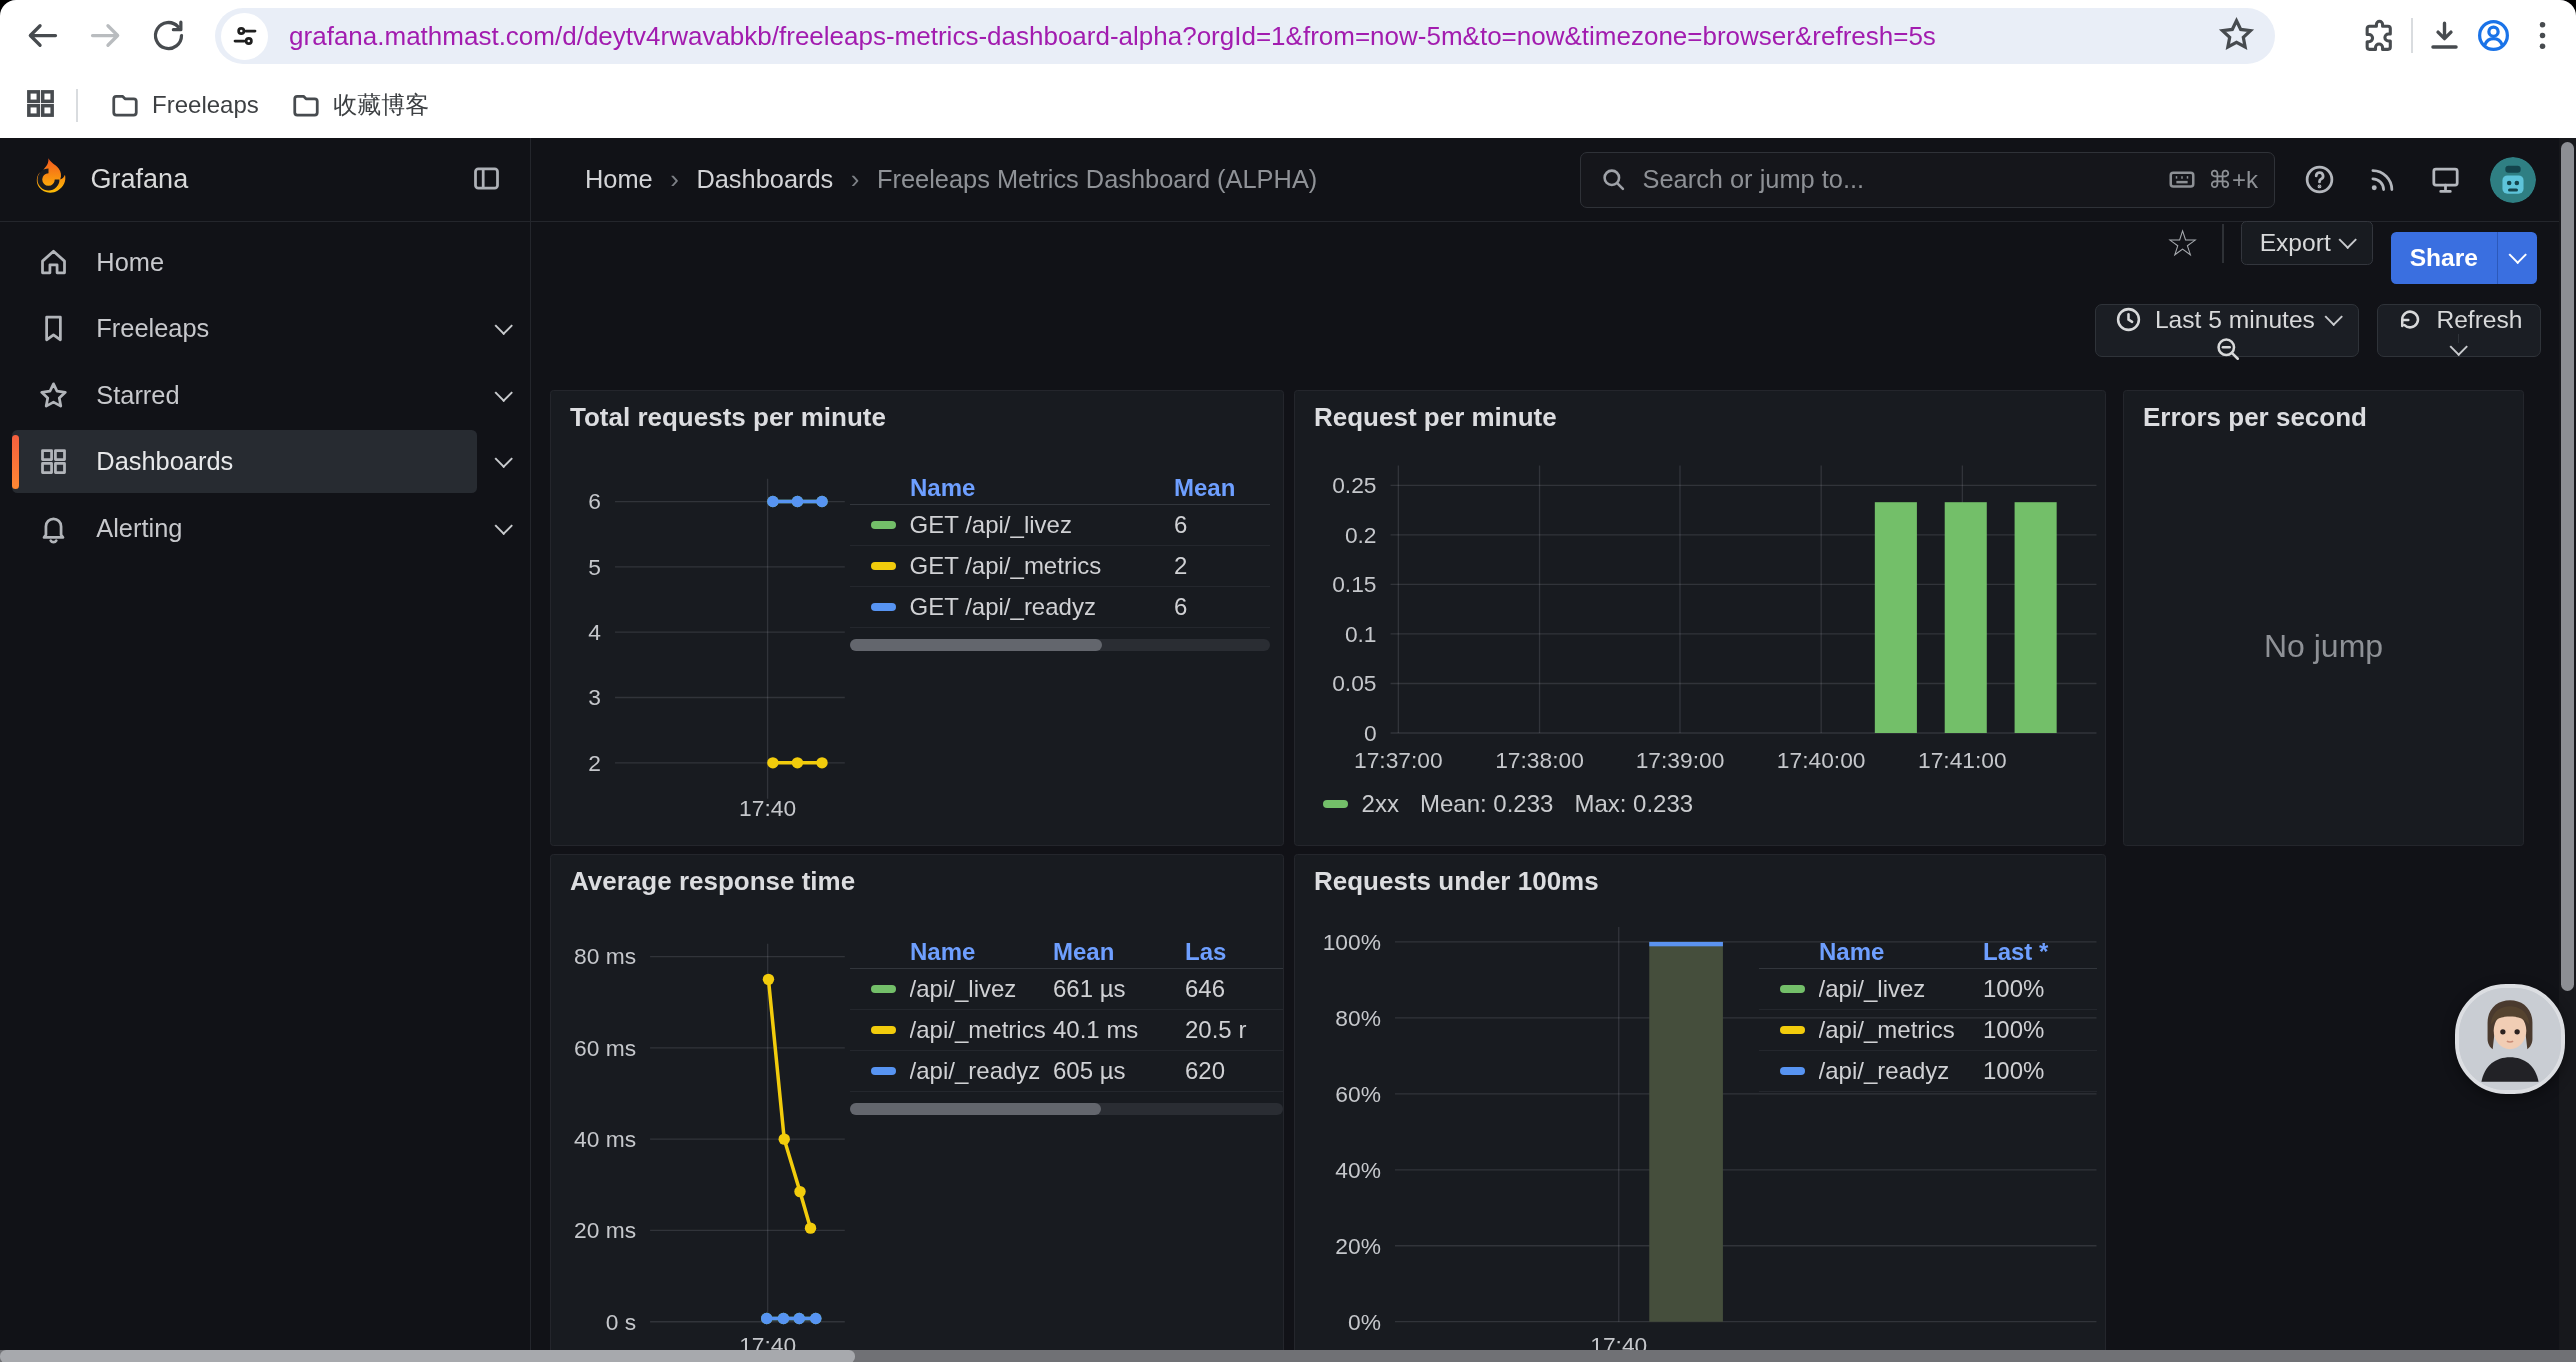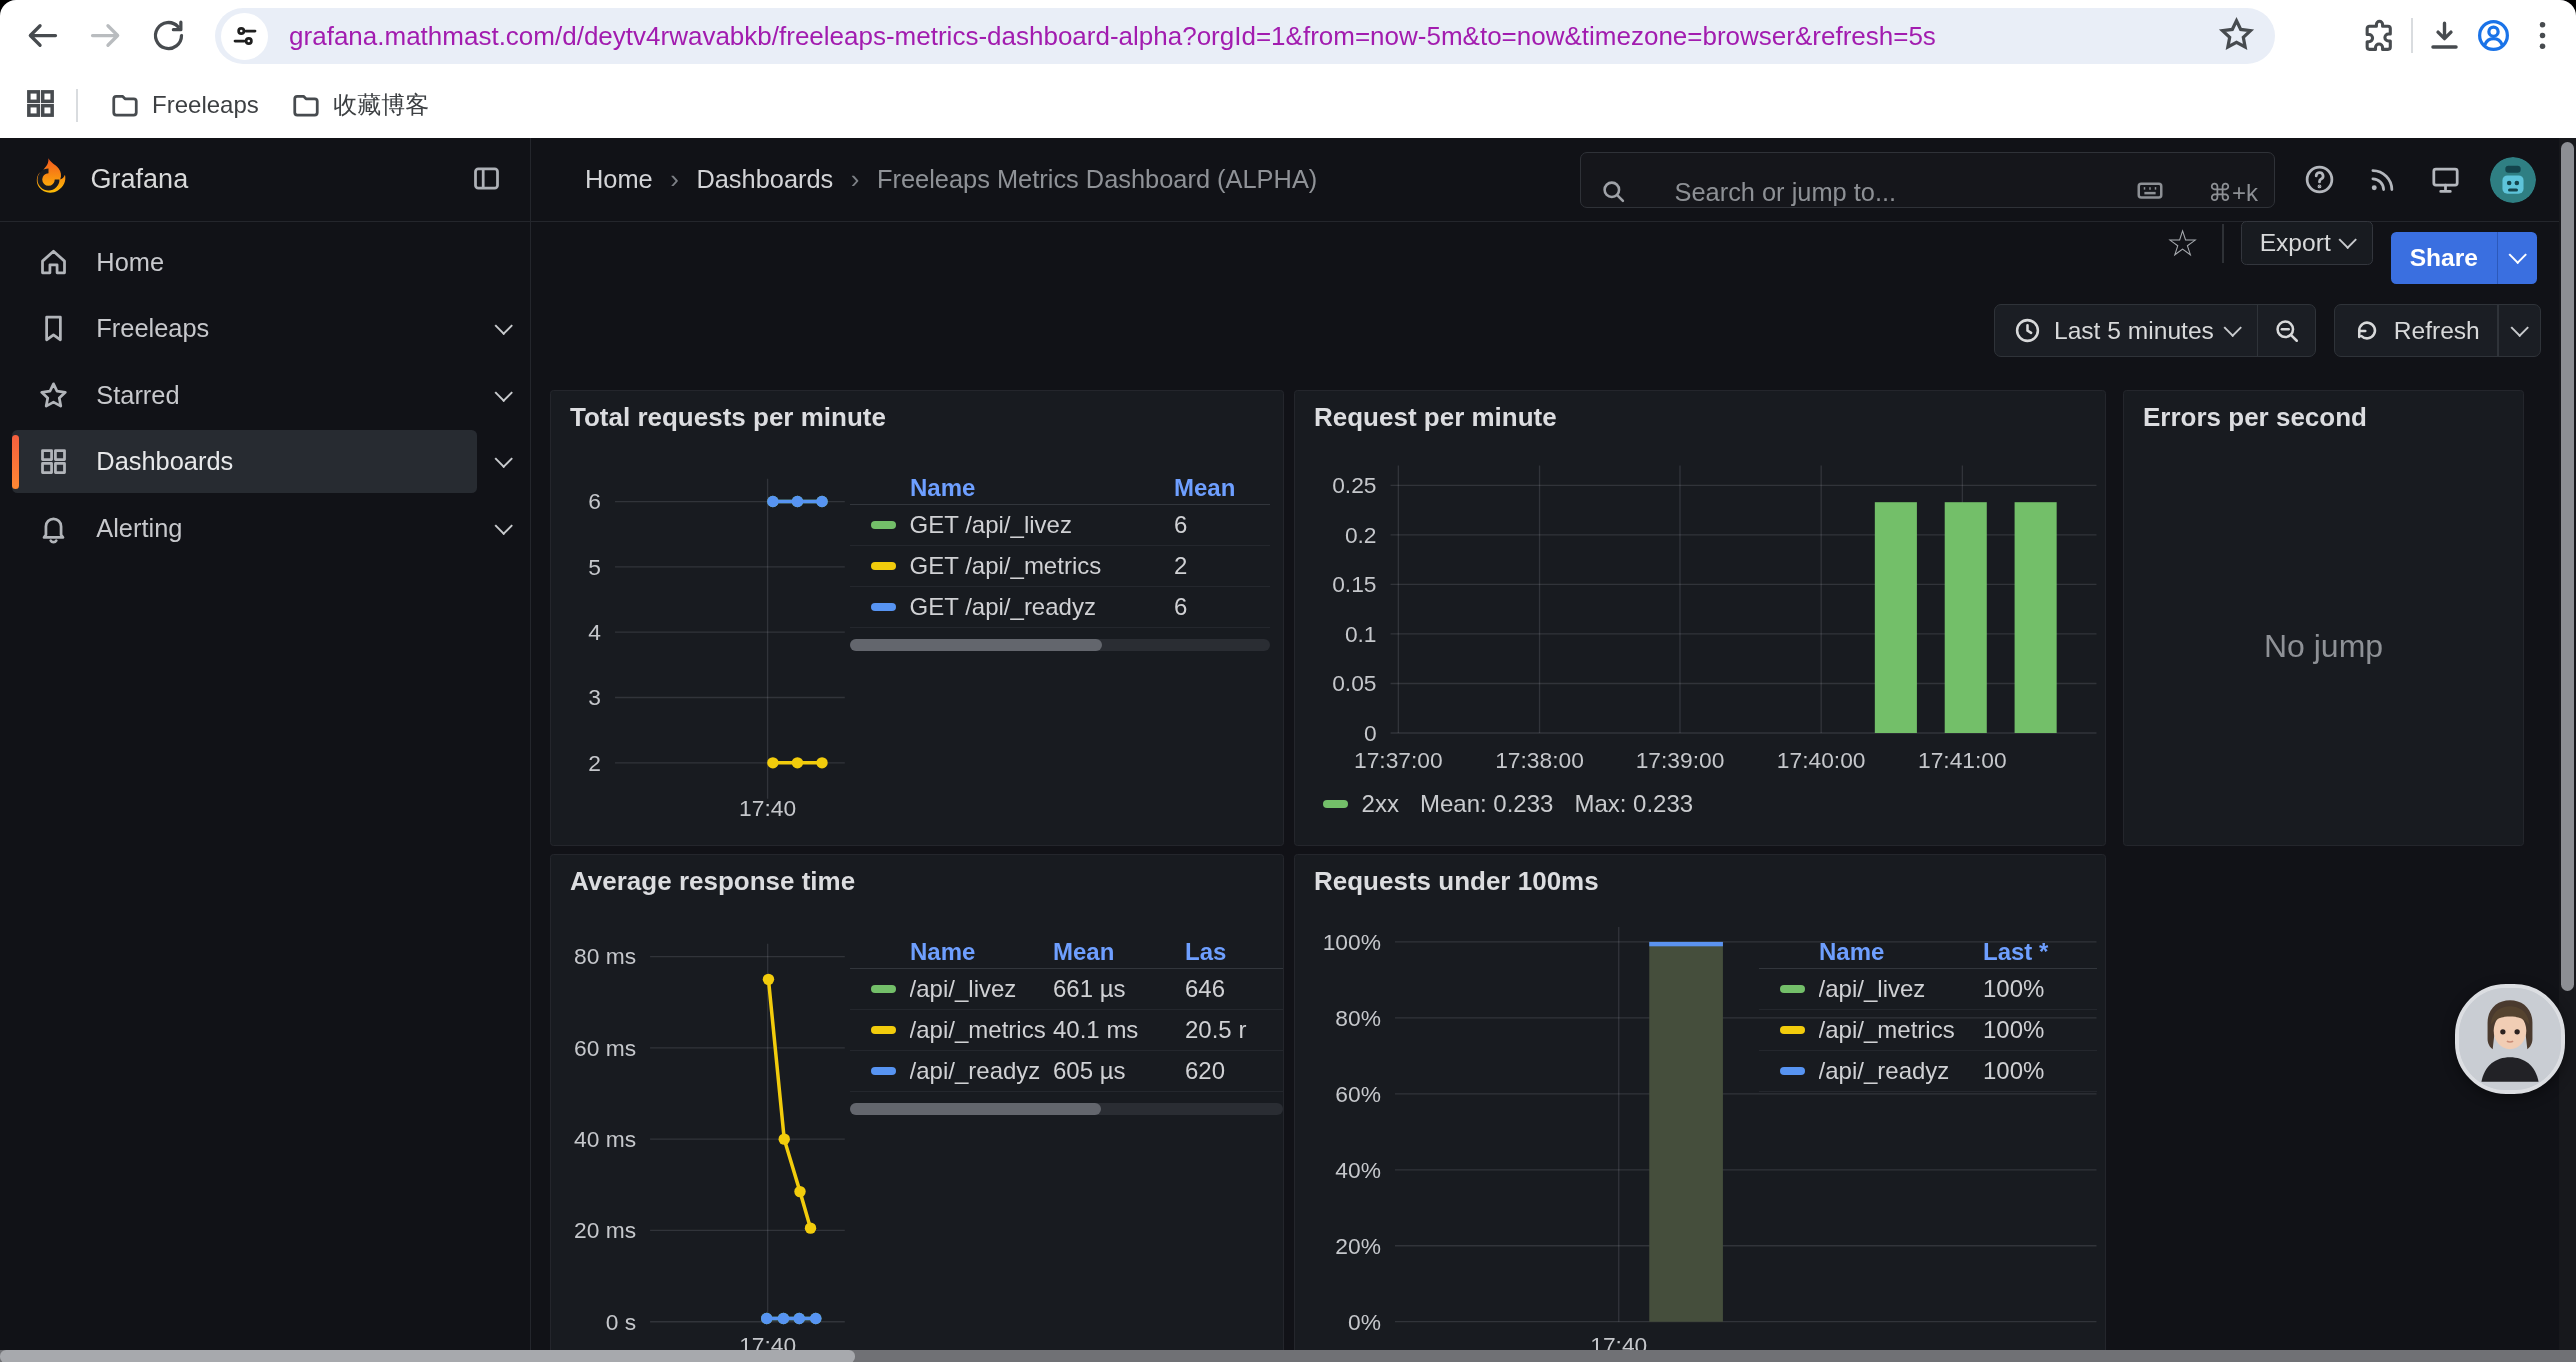--- a/index.html
+++ b/index.html
@@ -35,21 +35,21 @@
   .gf-h-left{width:530px;border-right:0.9px solid #24262c;display:flex;align-items:center;flex-shrink:0;}
   .gf-logo{width:47px;height:47px;margin-left:24.6px;}
   .gf-brand{margin-left:19px;font-size:27px;color:#d8d9da;}
   .gf-toggle{margin-left:auto;margin-right:24.6px;width:35px;height:35px;color:#aeb1b7;}
   .gf-toggle svg{width:33px;height:33px;stroke:currentColor;fill:none;stroke-width:2;}
   .gf-h-right{flex:1;display:flex;align-items:center;}
   .crumbs{margin-left:54px;display:flex;align-items:center;gap:17.5px;font-size:25.4px;white-space:nowrap;}
   .crumb{color:#d3d4d7;}
   .crumb-sep{color:#7d8086;font-size:26px;}
   .crumb-last{color:#8f9297;}
-  .gf-search{margin-left:auto;width:693px;height:54px;background:#15161b;border:1.3px solid #2f3238;border-radius:7px;display:flex;align-items:flex-end;gap:32px;}
+  .gf-search{margin-left:auto;width:693px;height:54px;background:#15161b;border:1.3px solid #2f3238;border-radius:7px;display:flex;align-items:center;}
   .gf-search .mag{width:30px;height:30px;margin-left:17.5px;color:#9fa2a8;}
   .gf-search .mag svg{width:28px;height:28px;stroke:currentColor;fill:none;stroke-width:2.2;stroke-linecap:round;}
   .search-ph{margin-left:14px;font-size:25.4px;color:#8d9095;flex:1;}
   .kbd-ico{width:32px;height:32px;color:#8d9095;}
   .kbd-ico svg{width:30px;height:30px;stroke:currentColor;fill:none;stroke-width:2;}
   .shortcut{font-size:24px;color:#8d9095;margin:0 16px 0 8.8px;white-space:nowrap;}
   .gf-hicons{display:flex;align-items:center;gap:26px;margin-left:26px;margin-right:40px;color:#b4b7bd;}
   .hicon{width:37px;height:37px;display:flex;align-items:center;justify-content:center;}
   .hicon svg{width:33px;height:33px;stroke:currentColor;fill:none;stroke-width:2;stroke-linecap:round;}
   .nav-avatar{width:46px;height:46px;border-radius:23px;overflow:hidden;}
@@ -67,21 +67,21 @@
   .gf-sidebar{position:absolute;top:84px;left:0;width:530px;bottom:0;border-right:0.9px solid #24262c;padding-top:5.3px;}
   .side-item{position:relative;height:63px;margin:3.5px 12.3px;width:465px;border-radius:5.3px;display:flex;align-items:center;color:#c7c8cc;}
   .side-item.active{background:#272b31;color:#e8e9eb;}
   .accent{position:absolute;left:0;top:4.4px;bottom:4.4px;width:7px;border-radius:3.5px;background:linear-gradient(180deg,#f55f3e,#ff8833);}
   .side-ico{position:absolute;left:24.6px;width:33px;height:33px;color:#b2b5ba;}
   .side-ico svg{width:33px;height:33px;stroke:currentColor;fill:none;stroke-width:2;stroke-linejoin:round;stroke-linecap:round;}
   .side-label{position:absolute;left:84px;font-size:25.4px;}
   .side-chev{position:absolute;right:-33px;}
   
   .gf-timebar{position:absolute;top:166px;right:35px;height:56px;display:flex;gap:17.5px;}
-  .tbg{display:flex;align-items:center;background:#1b1e24;border:1.3px solid #2f3339;border-radius:7px;height:53px;box-sizing:border-box;}
+  .tbg{display:flex;align-items:center;background:#1b1e24;border:1.3px solid #2f3339;border-radius:7px;height:53px;box-sizing:border-box;flex-direction:column;}
   .tbg .seg{display:flex;align-items:center;gap:12.3px;padding:0 17.5px;height:100%;font-size:24.6px;font-weight:500;color:#d8d9da;}
   .tbg .vdiv{width:1.3px;height:100%;background:#2f3339;}
   .tbg svg{width:29px;height:29px;stroke:currentColor;fill:none;stroke-width:2.1;stroke-linecap:round;}
   .seg-ico{padding:0 14px;display:flex;align-items:center;height:100%;}
   
   .panel{position:absolute;background:#181b20;border:0.9px solid #24262c;border-radius:3.5px;box-sizing:border-box;}
   .panel-title{position:absolute;top:10.5px;left:19px;font-size:26px;font-weight:600;color:#dcdde0;white-space:nowrap;}
   .chart{position:absolute;left:0;top:0;}
   .nodata{position:absolute;left:0;right:0;top:237px;text-align:center;font-size:32px;color:#8e9196;}
   

